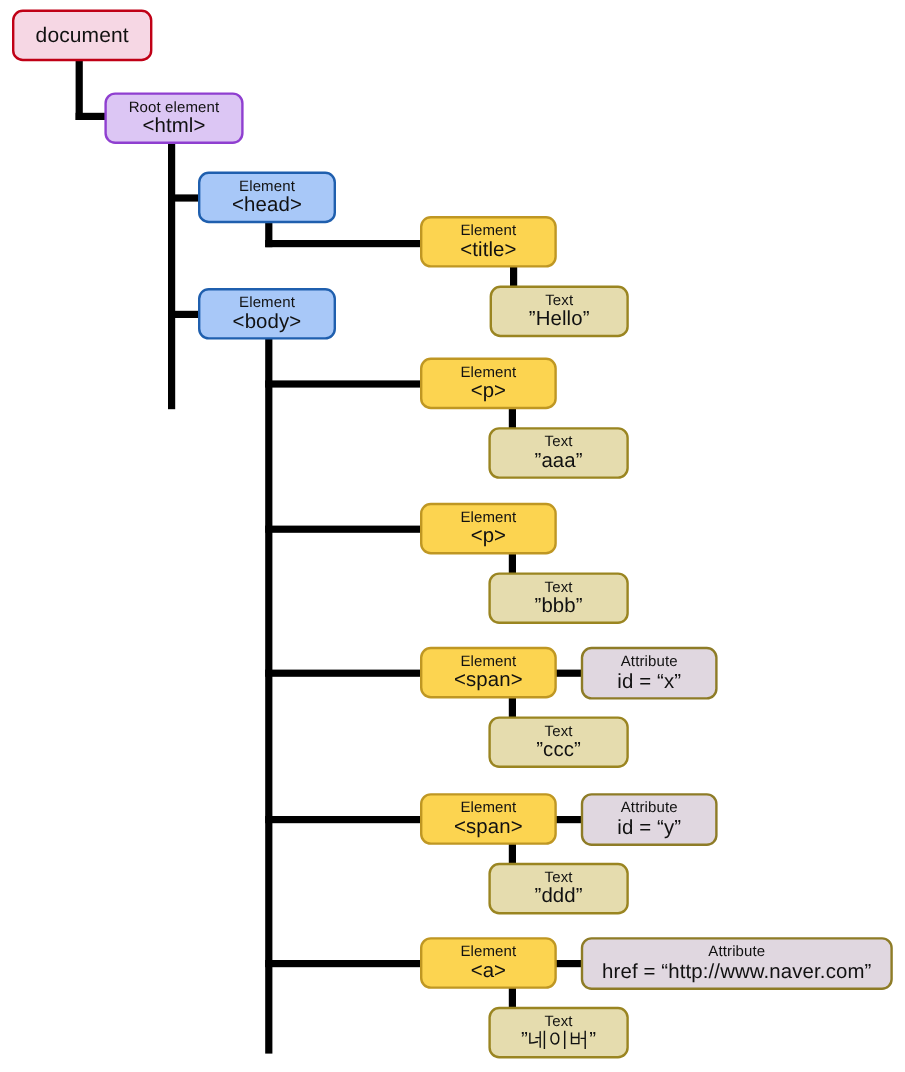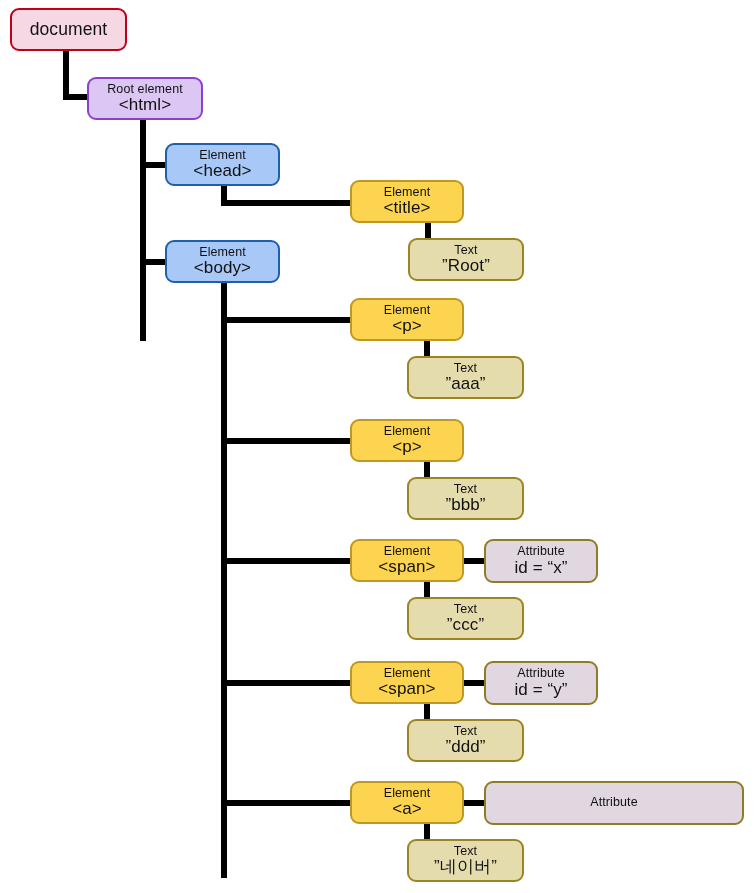--- a/index.html
+++ b/index.html
@@ -132,21 +132,21 @@
     <span class="val">&lt;head&gt;</span>
   </div>
 
   <div class="node n-element" style="left:350px; top:180px; width:114px; height:43px;">
     <span class="kind">Element</span>
     <span class="val">&lt;title&gt;</span>
   </div>
 
   <div class="node n-text" style="left:369px; top:238px; width:116px; height:43px;">
     <span class="kind">Text</span>
-    <span class="val">”Root”</span>
+    <span class="val">”Hello”</span>
   </div>
 
   <div class="node n-element-blue" style="left:165px; top:240px; width:115px; height:43px;">
     <span class="kind">Element</span>
     <span class="val">&lt;body&gt;</span>
   </div>
 
   <div class="node n-element" style="left:350px; top:298px; width:114px; height:43px;">
     <span class="kind">Element</span>
     <span class="val">&lt;p&gt;</span>
@@ -197,20 +197,21 @@
     <span class="val">”ddd”</span>
   </div>
 
   <div class="node n-element" style="left:350px; top:781px; width:114px; height:43px;">
     <span class="kind">Element</span>
     <span class="val">&lt;a&gt;</span>
   </div>
 
   <div class="node n-attribute" style="left:484px; top:781px; width:260px; height:44px;">
     <span class="kind">Attribute</span>
+    <span class="val">href = “http://www.naver.com”</span>
   </div>
 
   <div class="node n-text" style="left:368px; top:839px; width:117px; height:43px;">
     <span class="kind">Text</span>
     <span class="val">”네이버”</span>
   </div>
 
 </div>
 
 </body></html>

